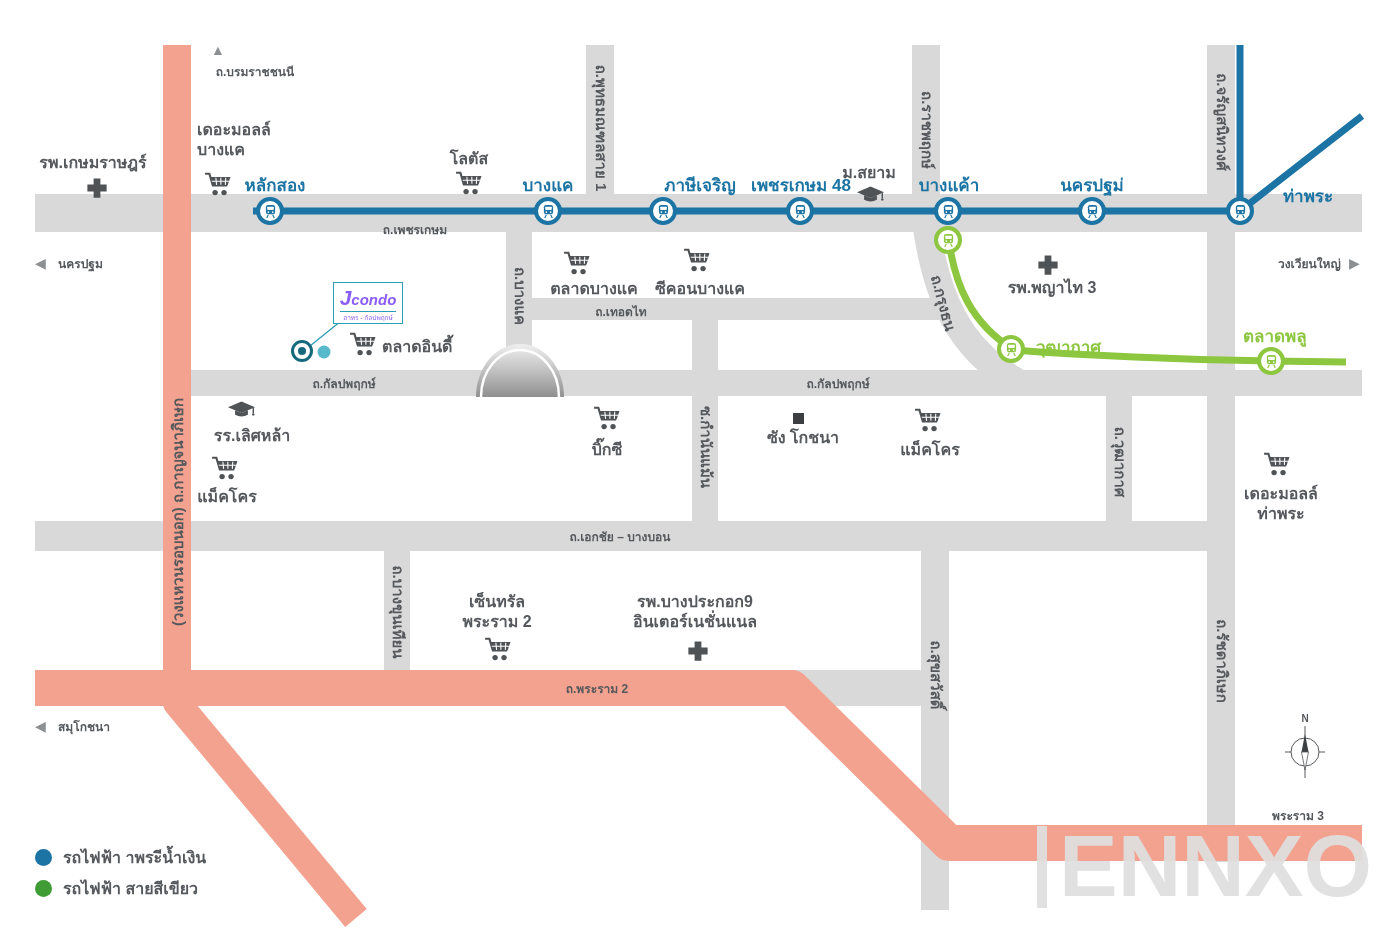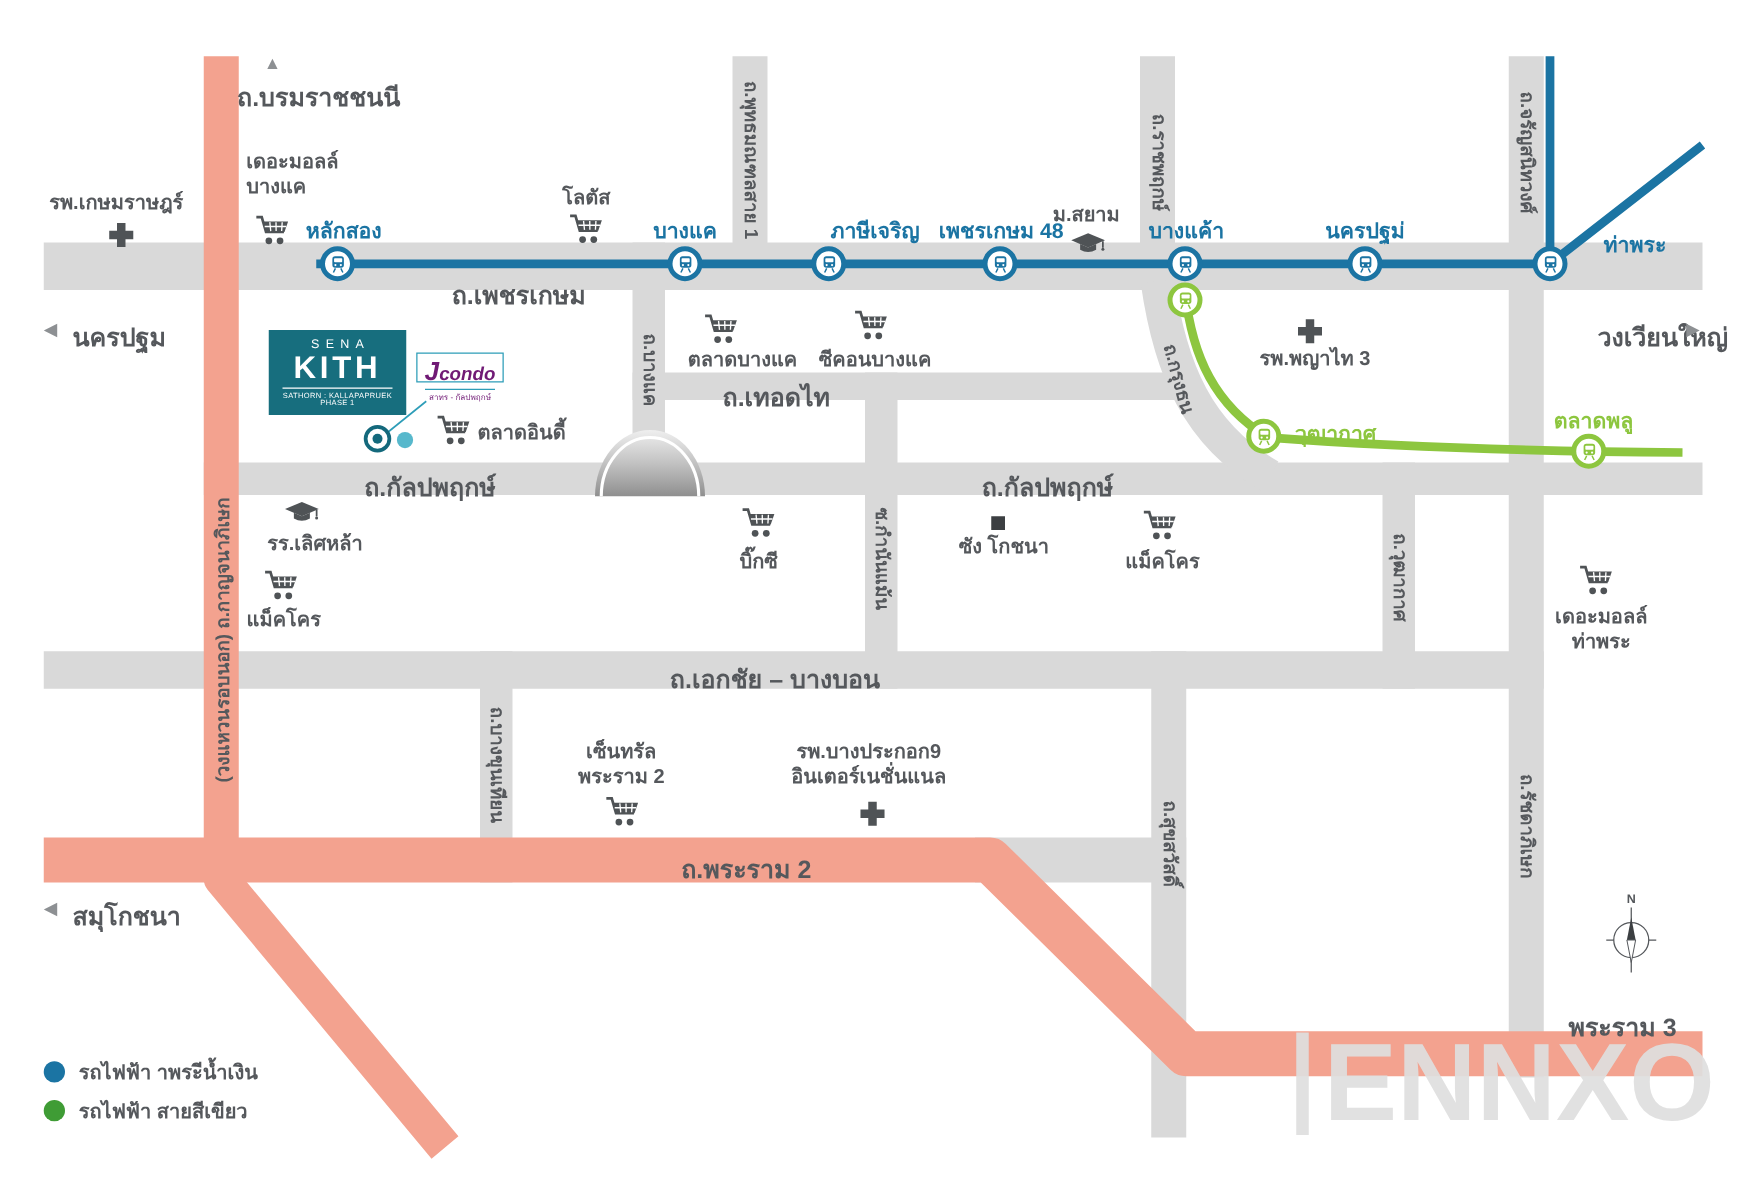--- a/index.html
+++ b/index.html
@@ -4,21 +4,21 @@
 <style>
   * { margin:0; padding:0; box-sizing:border-box; }
   html,body { background:#fff; }
   body { font-family:"Liberation Sans","DejaVu Sans",sans-serif; }
   .map { position:relative; width:1400px; height:943px; background:#ffffff; overflow:hidden; }
 
   .road { position:absolute; background:#d9d9d9; }
 
   svg.overlay { position:absolute; left:0; top:0; width:1400px; height:943px; }
 
-  .lbl { position:absolute; color:#55585c; font-weight:bold; font-size:20px; white-space:nowrap; }
+  .lbl { position:absolute; color:#55585c; font-weight:bold; font-size:12px; white-space:nowrap; }
   .lbl.c { transform:translateX(-50%); }
 
   .vlbl { position:absolute; color:#55585c; font-weight:bold; font-size:15px; white-space:nowrap;
           transform:translate(-50%,-50%) rotate(90deg); }
   .vlbl.ccw { transform:translate(-50%,-50%) rotate(-90deg); }
   .vlbl.tilt { transform:translate(-50%,-50%) rotate(75deg); }
 
   .station { position:absolute; width:28px; height:28px; border-radius:50%; background:#fff;
              border:4px solid #1b74a3; color:#1b74a3; display:flex; align-items:center; justify-content:center;
              transform:translate(-50%,-50%); }
@@ -42,22 +42,22 @@
   .sq { position:absolute; width:11px; height:11px; background:#3c3f42; }
   .arr { position:absolute; color:#8d9093; font-size:14px; line-height:1; }
 
   .kith-box { position:absolute; left:215px; top:264px; width:110px; height:68px;
               background:#176e7e; color:#ffffff; text-align:center; }
   .kith-sena { font-size:10px; letter-spacing:5px; padding-top:6px; text-indent:5px; }
   .kith-name { font-size:25px; font-weight:bold; letter-spacing:3px; line-height:1.05; }
   .kith-line { width:88px; height:1px; background:#ffffff; margin:3px auto 3px; }
   .kith-sub  { font-size:6px; letter-spacing:0.3px; }
 
-  .jcondo-box { position:absolute; left:333px; top:282px; width:70px; height:24px; background:#ffffff;
-                border:1.5px solid #2d9db8; text-align:center; color:#701a75; }
+  .jcondo-box { position:absolute; left:333px; top:282px; width:70px; height:42px; background:#ffffff;
+                border:1.5px solid #2d9db8; text-align:center; color:#8b5cf6; }
   .jcondo-name { display:inline-block; font-size:15px; font-weight:bold; font-style:italic;
                  border-bottom:1.5px solid #2d9db8; line-height:1.25; margin-top:2px; }
   .jcondo-j { font-size:21px; }
   .jcondo-sub { font-size:6.5px; margin-top:1px; }
 
   .marker-ring { position:absolute; left:302px; top:351px; width:22px; height:22px; background:#fff;
                  border:3px solid #14697c; border-radius:50%; transform:translate(-50%,-50%); }
   .marker-ring::after { content:""; position:absolute; left:50%; top:50%; width:8px; height:8px;
                         background:#14697c; border-radius:50%; transform:translate(-50%,-50%); }
   .marker-dot { position:absolute; left:324px; top:352px; width:13px; height:13px; background:#57b8cc;
@@ -352,26 +352,20 @@
   <div class="lm" style="left:695px;top:592px">
     <div>รพ.บางประกอก9</div>
     <div>อินเตอร์เนชั่นแนล</div>
   </div>
   <span class="icn cross" style="left:687px;top:640px">
       <svg viewBox="0 0 24 24">
         <use href="#sym-cross"></use>
       </svg>
     </span>
 
-  <div class="kith-box">
-    <div class="kith-sena">SENA</div>
-    <div class="kith-name">KITH</div>
-    <div class="kith-line"></div>
-    <div class="kith-sub">SATHORN : KALLAPAPRUEK PHASE 1</div>
-  </div>
 
   <div class="jcondo-box">
     <div class="jcondo-name"><span class="jcondo-j">J</span><span>condo</span></div>
     <div class="jcondo-sub">สาทร - กัลปพฤกษ์</div>
   </div>
 
   <div class="marker-ring"></div>
   <div class="marker-dot"></div>
 
   <div class="legend-row" style="left:35px;top:845px">

